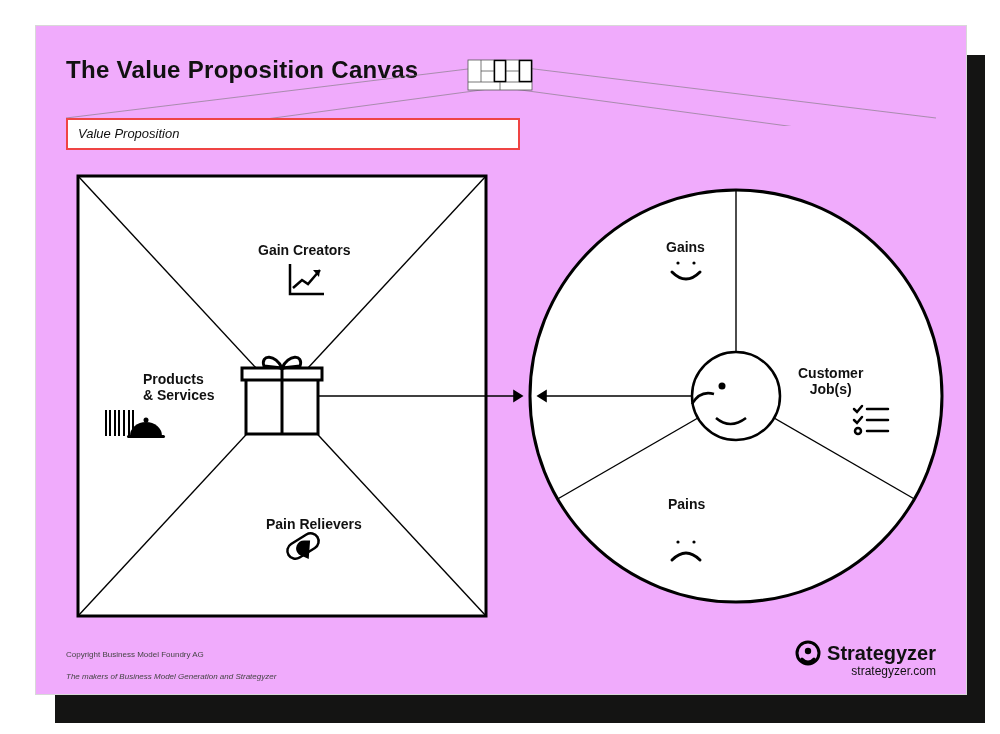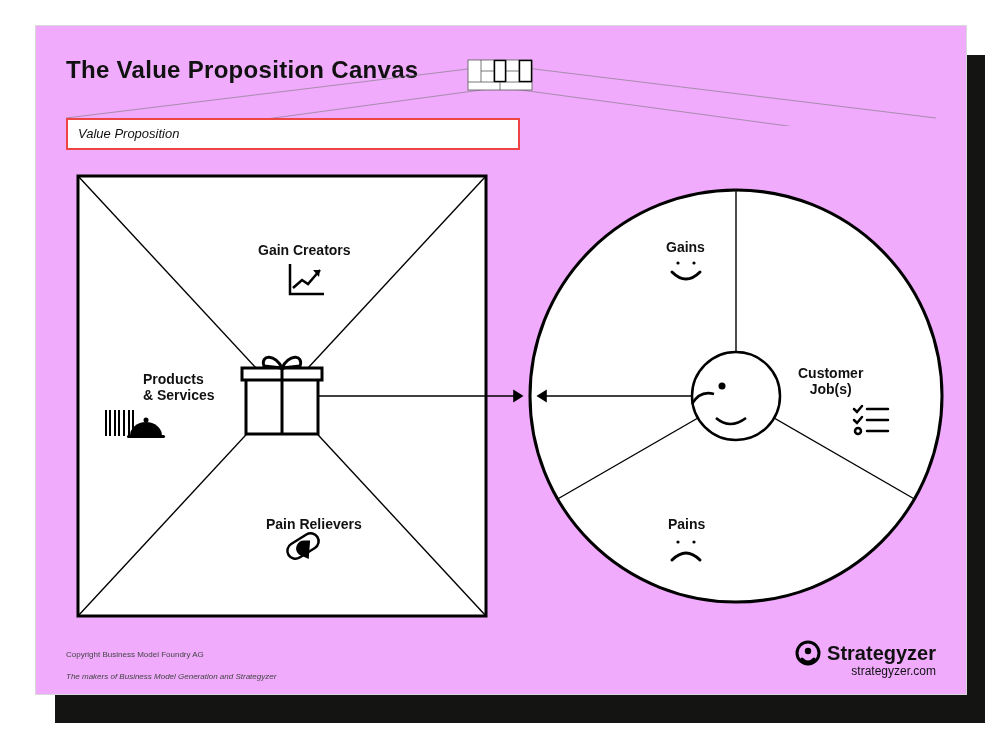--- a/index.html
+++ b/index.html
@@ -15,21 +15,21 @@
   #copy1{left:30px;bottom:34px;}
   #copy2{left:30px;bottom:12px;font-style:italic;}
   .brand{position:absolute;right:30px;bottom:28px;display:flex;align-items:center;gap:6px;}
   .brandTxt{font-size:20px;font-weight:800;}
   .brandSub{position:absolute;right:30px;bottom:16px;font-size:12px;text-align:right;}
   .lbl{position:absolute;font-size:14px;font-weight:700;white-space:pre;text-align:left;}
   #lblProd{left:76px;top:345px;margin-left:31px;}
   #lblGain{left:222px;top:216px;}
   #lblPain{left:230px;top:490px;}
   #lblGains{left:630px;top:213px;}
-  #lblPains{left:632px;top:490px;}
+  #lblPains{left:632px;top:470px;}
   #lblJobs{left:762px;top:339px;text-align:center;}
 </style>
 </head>
 <body>
 
 <div class="stage">
   <div class="shadow"></div>
   <div class="sheet">
 
     <div class="title">The Value Proposition Canvas</div>

